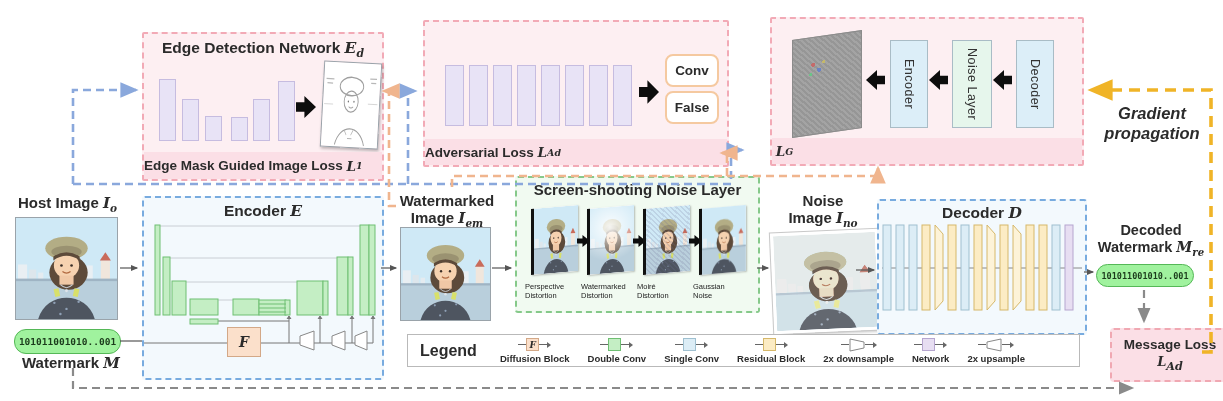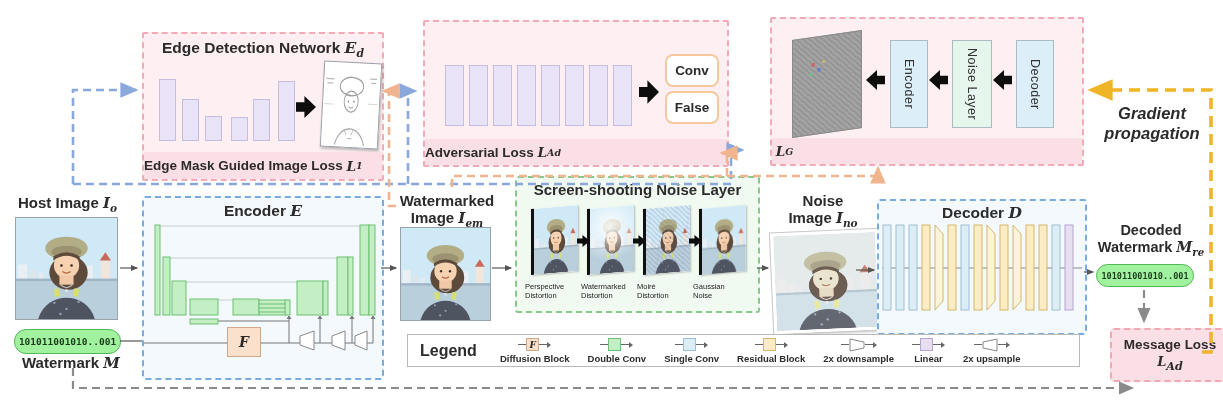--- a/index.html
+++ b/index.html
@@ -404,21 +404,21 @@
         </div>
       <div class="lg-lbl">2x downsample</div>
     </div>
     <div class="lg-item">
       <div class="lg-row">
           <span class="lg-line"></span>
           <span class="lg-box" style="background:var(--linear);border-color:var(--linear-b);"></span>
           <span class="lg-line"></span>
           <span class="lg-arr"></span>
         </div>
-      <div class="lg-lbl">Linear</div>
+      <div class="lg-lbl">Network</div>
     </div>
     <div class="lg-item">
       <div class="lg-row">
           <span class="lg-line"></span>
           <svg width="16" height="14">
             <polygon points="1,4 15,1 15,13 1,10" fill="#fff" stroke="#888"></polygon>
           </svg>
           <span class="lg-line"></span>
           <span class="lg-arr"></span>
         </div>

